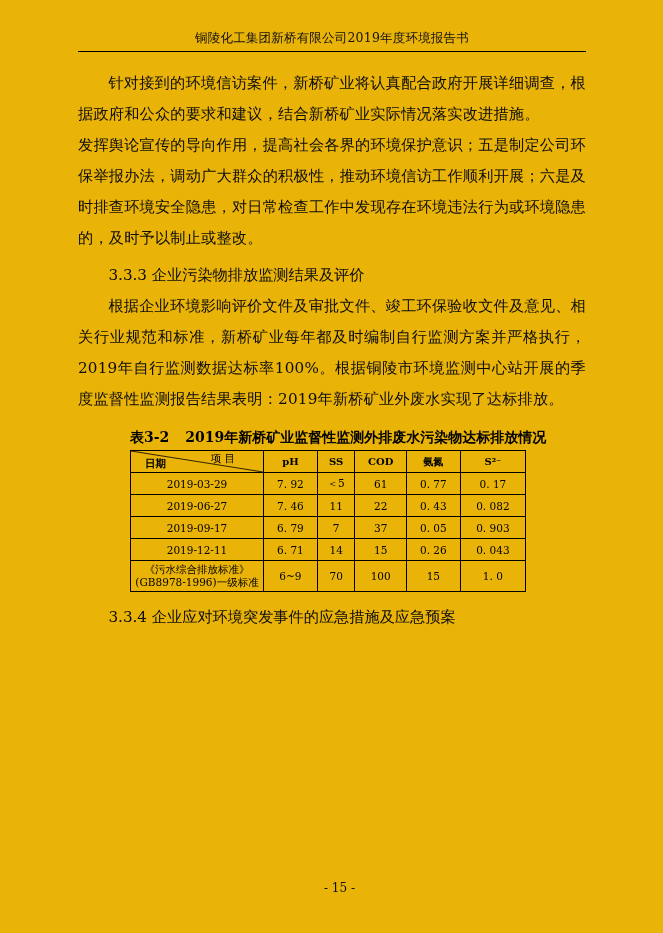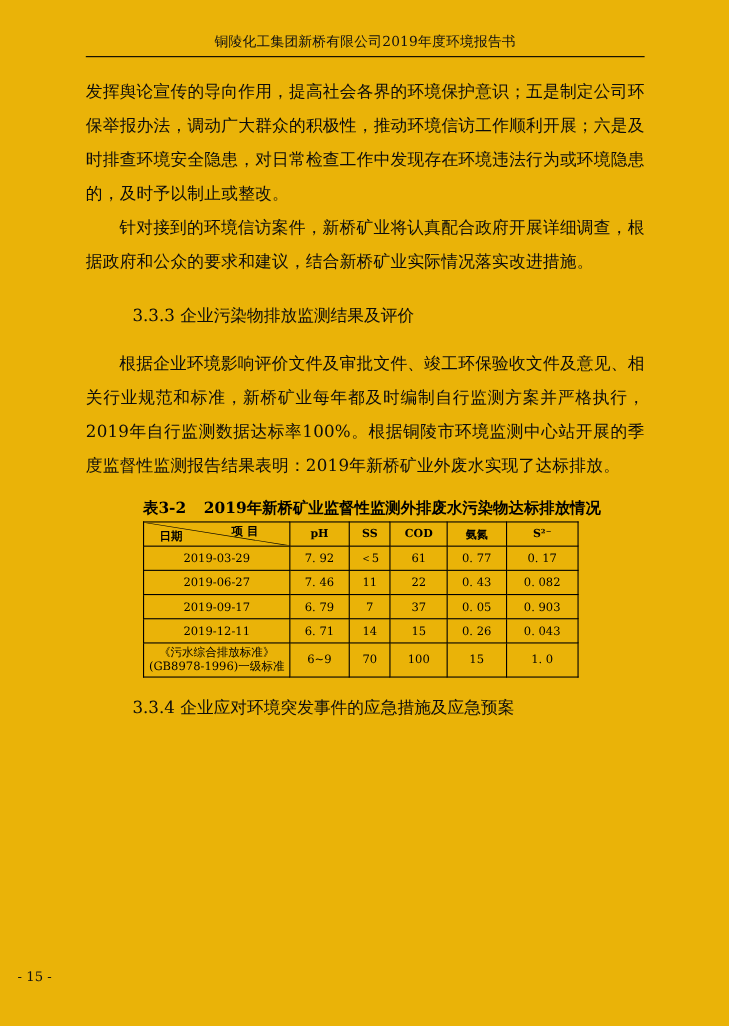--- a/index.html
+++ b/index.html
@@ -47,21 +47,21 @@
     letter-spacing: 0.2px;
   }
   p.indent {
     text-indent: 2em;
   }
   h3.sec-head {
     font-family: "DejaVu Serif", "Liberation Serif", serif;
     font-size: 15.2px;
     line-height: 31px;
     font-weight: normal;
-    margin: 12px;
+    margin: 0;
     text-indent: 2em;
     color: #0c0c0c;
   }
   .gap-sm { height: 6px; }
   .table-block {
     margin: 14px 0 10px 0;
     padding-left: 52px;
     padding-right: 10px;
   }
   .table-caption {
@@ -101,21 +101,21 @@
   }
   .corner-cell .diag {
     position: absolute;
     left: 0; top: 0;
     width: 100%; height: 100%;
   }
   .corner-cell .lbl-item {
     position: absolute;
     right: 28px;
     top: 1px;
-    font-weight: bold;
+    font-weight: normal;
     font-size: 10.5px;
   }
   .corner-cell .lbl-date {
     position: absolute;
     left: 14px;
     bottom: 1px;
     font-weight: bold;
     font-size: 10.5px;
   }
   .std-row td {
@@ -124,38 +124,38 @@
   .std-name {
     line-height: 13px;
     padding: 2px 4px !important;
     text-align: center;
   }
   .footer-page {
     position: absolute;
     left: 16px;
     right: 0;
     bottom: 38px;
-    text-align: left;
+    text-align: center;
     font-family: "DejaVu Serif", "Liberation Serif", serif;
     font-size: 12px;
     color: #111;
   }
 </style>
 </head>
 <body>
 
 <div class="page">
 
   <div class="page-inner">
 
     <div class="header-title">铜陵化工集团新桥有限公司2019年度环境报告书</div>
     <div class="header-rule"></div>
 
+    <p class="body-text indent">针对接到的环境信访案件，新桥矿业将认真配合政府开展详细调查，根据政府和公众的要求和建议，结合新桥矿业实际情况落实改进措施。</p>
     <p class="body-text">发挥舆论宣传的导向作用，提高社会各界的环境保护意识；五是制定公司环保举报办法，调动广大群众的积极性，推动环境信访工作顺利开展；六是及时排查环境安全隐患，对日常检查工作中发现存在环境违法行为或环境隐患的，及时予以制止或整改。</p>
-    <p class="body-text indent">针对接到的环境信访案件，新桥矿业将认真配合政府开展详细调查，根据政府和公众的要求和建议，结合新桥矿业实际情况落实改进措施。</p>
 
     <div class="gap-sm"></div>
     <h3 class="sec-head">3.3.3 企业污染物排放监测结果及评价</h3>
 
     <p class="body-text indent">根据企业环境影响评价文件及审批文件、竣工环保验收文件及意见、相关行业规范和标准，新桥矿业每年都及时编制自行监测方案并严格执行，2019年自行监测数据达标率100%。根据铜陵市环境监测中心站开展的季度监督性监测报告结果表明：2019年新桥矿业外废水实现了达标排放。</p>
 
     <div class="table-block">
       <div class="table-caption">
         <span class="cap-num">表3-2</span><span>2019年新桥矿业监督性监测外排废水污染物达标排放情况</span>
       </div>

